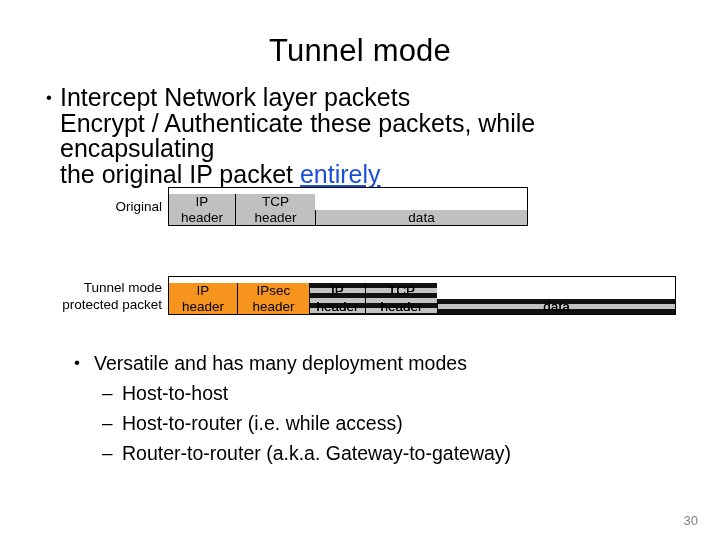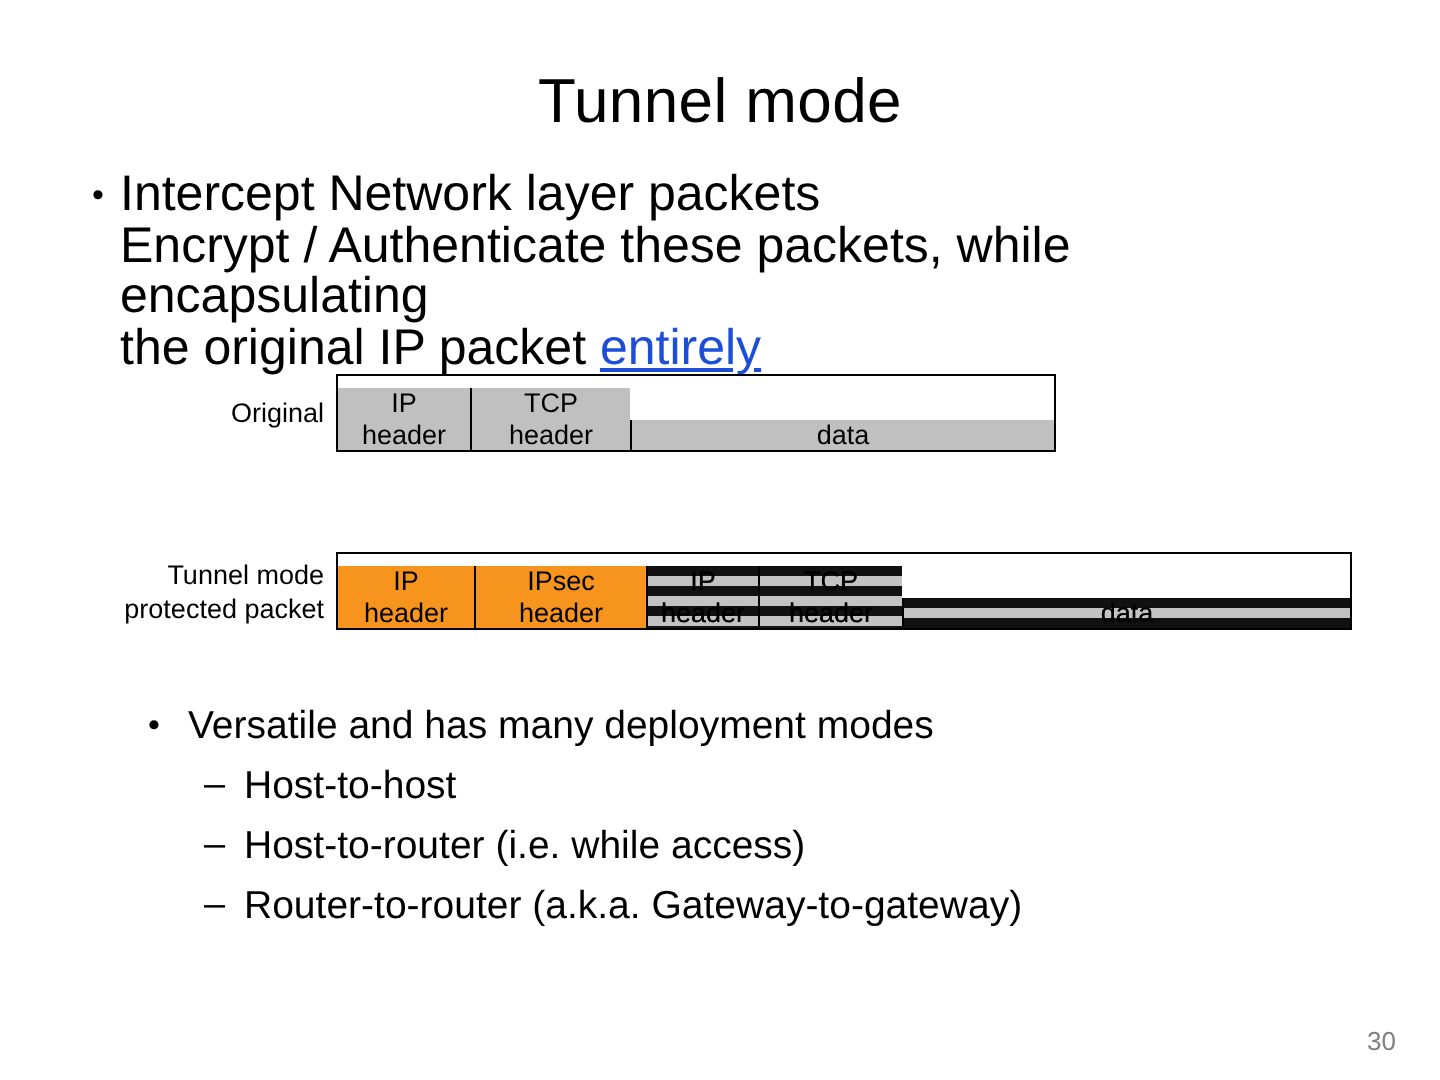--- a/index.html
+++ b/index.html
@@ -223,21 +223,21 @@
 <div class="diagram" style="left:18px; top:276px; width:658px;">
   <div class="diagram-label" style="width:144px; flex:0 0 144px;">
     <div>Tunnel mode</div>
     <div>protected packet</div>
   </div>
   <div class="packet-bar" style="width:514px;">
     <div class="pkt-seg seg-orange" style="width:68px;">
       <div class="seg-label">IP</div>
       <div class="seg-label">header</div>
     </div>
-    <div class="pkt-seg seg-orange" style="width:86px;">
+    <div class="pkt-seg seg-orange" style="width:72px;">
       <div class="seg-label">IPsec</div>
       <div class="seg-label">header</div>
     </div>
     <div class="pkt-seg seg-hatch" style="width:56px;">
       <div class="seg-label">IP</div>
       <div class="seg-label">header</div>
     </div>
     <div class="pkt-seg seg-hatch" style="width:72px;">
       <div class="seg-label">TCP</div>
       <div class="seg-label">header</div>

